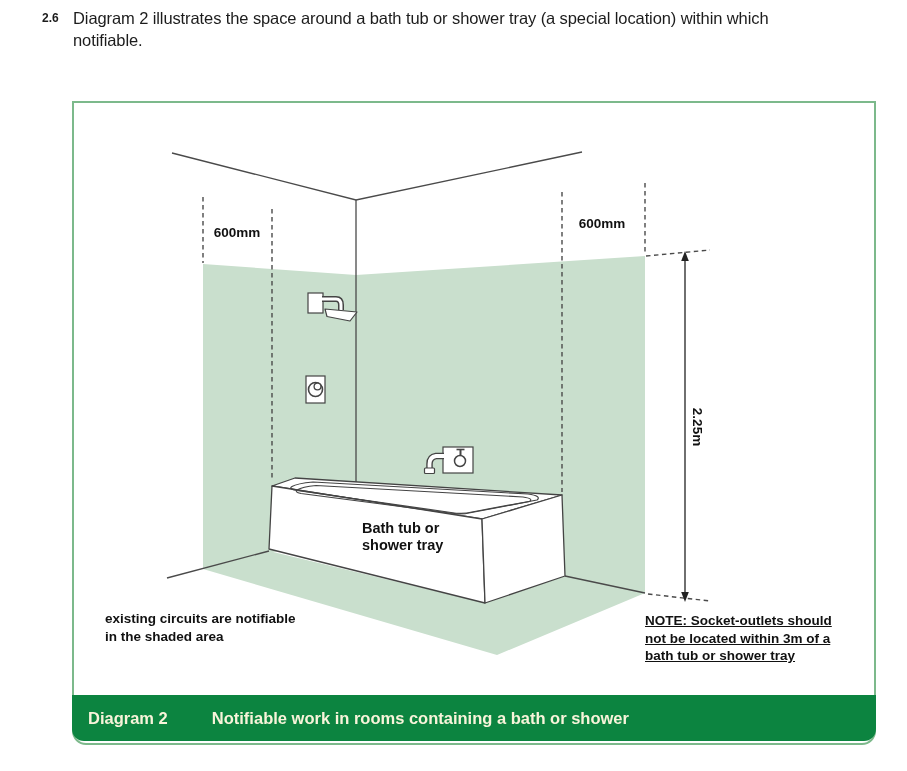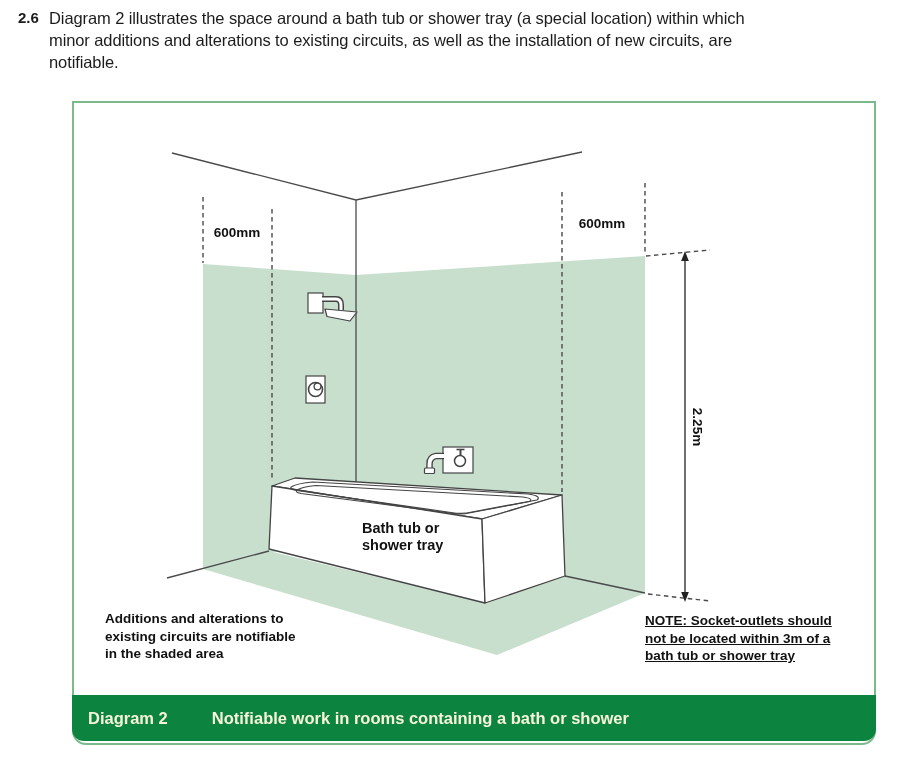--- a/index.html
+++ b/index.html
@@ -2,21 +2,21 @@
 <html style="--c-shade: #c9dfcd; --c-border: #7cb98b; --c-bar: #0c8440; --c-bartext: #f8f4da; --c-line: #4a4a4a;"><head>
 <meta charset="utf-8">
 <style>
   html,body{margin:0;padding:0;background:#ffffff;}
   body{
     width:907px;height:771px;position:relative;overflow:hidden;
     font-family:"Liberation Sans","DejaVu Sans",sans-serif;
     color:#1c1c1c;
   }
   .intro{position:absolute;left:18px;top:7px;display:flex;}
-  .intro .num{font-weight:bold;font-size:15px;line-height:22px;width:31px;flex:0 0 auto;}
+  .intro .num{font-weight:bold;font-size:12px;line-height:22px;width:31px;flex:0 0 auto;margin-left:24px;}
   .intro .lines{font-size:16.5px;line-height:22px;letter-spacing:-0.1px;white-space:nowrap;}
   .figure{
     position:absolute;left:72px;top:101px;width:804px;height:644px;
   }
   .figure-border{
     position:absolute;inset:0;border:2px solid var(--c-border,#7cb98b);
     border-radius:0 0 14px 14px;box-sizing:border-box;pointer-events:none;
   }
   .see-note{position:absolute;left:20px;top:11px;font-size:16px;color:#2a2a2a;}
   .diagram-svg{position:absolute;left:0;top:0;}
@@ -38,21 +38,20 @@
   .caption-bar .cap-label{margin-left:16px;flex:0 0 auto;}
   .caption-bar .cap-title{margin-left:44px;}
 </style>
 </head>
 <body>
 
 <div class="intro">
   <div class="num">2.6</div>
   <div class="lines">
     <div class="ln">Diagram 2 illustrates the space around a bath tub or shower tray (a special location) within which</div>
-    <div class="ln">minor additions and alterations to existing circuits, as well as the installation of new circuits, are</div>
     <div class="ln">notifiable.</div>
   </div>
 </div>
 
 <div class="figure">
 
   <svg class="diagram-svg" width="804" height="644" viewBox="72 101 804 644" xmlns="http://www.w3.org/2000/svg">
 
     <g>
       <polygon class="shade" points="203,264 356,275 356,532 203,569"></polygon>
@@ -120,21 +119,20 @@
   <div class="lbl lbl-600-left">600mm</div>
   <div class="lbl lbl-600-right">600mm</div>
   <div class="lbl lbl-225">2.25m</div>
 
   <div class="lbl lbl-bath">
     <div class="ln">Bath tub or</div>
     <div class="ln">shower tray</div>
   </div>
 
   <div class="lbl lbl-additions">
-    <div class="ln">Additions and alterations to</div>
     <div class="ln">existing circuits are notifiable</div>
     <div class="ln">in the shaded area</div>
   </div>
 
   <div class="lbl lbl-note">
     <div class="ln">NOTE: Socket-outlets should</div>
     <div class="ln">not be located within 3m of a</div>
     <div class="ln">bath tub or shower tray</div>
   </div>
 

